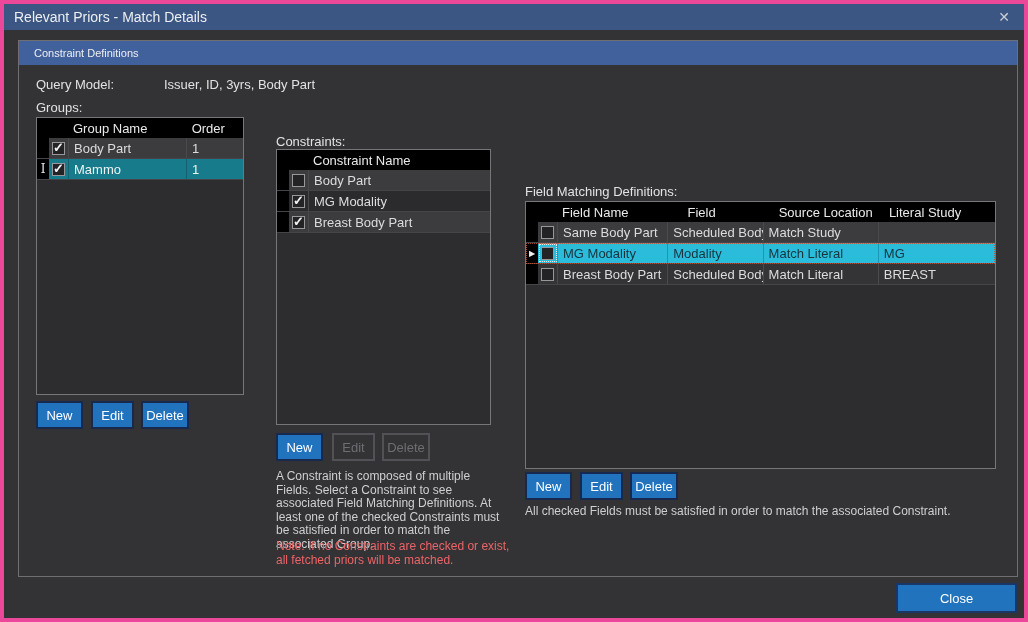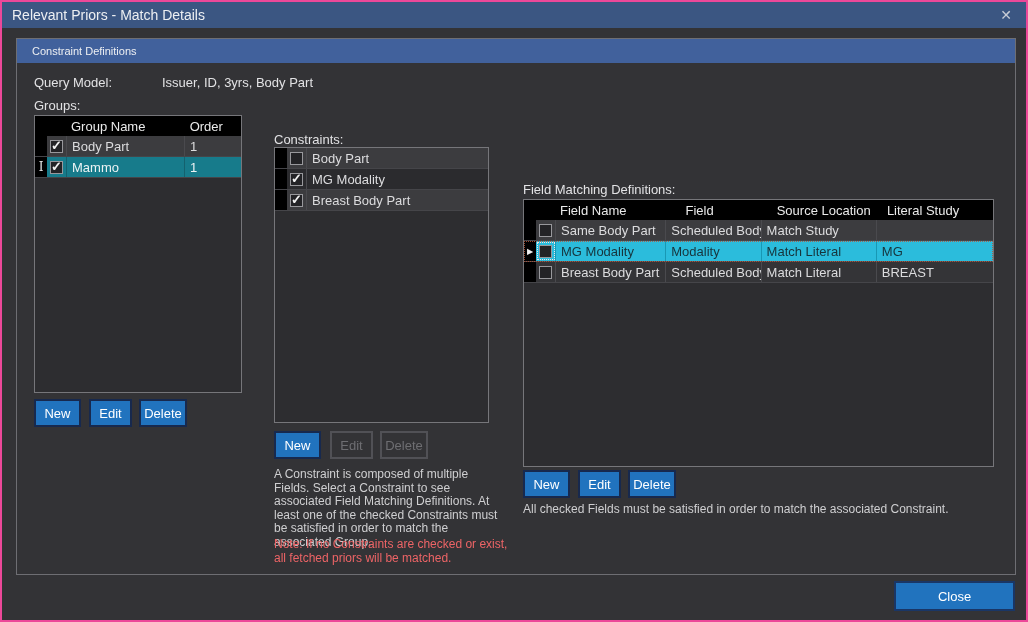--- a/index.html
+++ b/index.html
@@ -1,17 +1,17 @@
 <!DOCTYPE html>
 <html><head>
 <meta charset="utf-8">
 <style>
   html,body{margin:0;padding:0;background:#1b1b1d;font-family:"Liberation Sans",sans-serif;}
   .window{position:relative;width:1028px;height:622px;box-sizing:border-box;
-    background:#333336;border:2px solid #ec4899;overflow:hidden;}
+    background:#333336;border:4px solid #ec4899;overflow:hidden;}
   .titlebar{position:absolute;left:0;top:0;right:0;height:26px;background:#3B5682;
     display:flex;align-items:center;color:#EDEFF2;font-size:14px;}
   .titlebar .title{padding-left:10px;}
   .titlebar .close-x{position:absolute;right:10px;top:3px;width:20px;height:20px;
     color:#C9CDD6;font-size:14px;display:flex;align-items:center;justify-content:center;cursor:default;}
   .panel{position:absolute;left:14px;top:36px;width:1000px;height:537px;box-sizing:border-box;
     border:1px solid #6E6E73;background:#333336;}
   .panel-header{position:absolute;left:0;top:0;right:0;height:24px;background:#41619C;
     color:#EDEFF2;font-size:11px;display:flex;align-items:center;padding-left:15px;box-sizing:border-box;}
   .lbl{position:absolute;color:#E2E2E4;font-size:13px;white-space:nowrap;}
@@ -95,20 +95,25 @@
   </div>
 
   <button class="btn" style="left:32px;top:397px;width:47px;">New</button>
   <button class="btn" style="left:87px;top:397px;width:43px;">Edit</button>
   <button class="btn" style="left:137px;top:397px;width:48px;">Delete</button>
 
 
   <span class="lbl" style="left:272px;top:130px;">Constraints:</span>
 
   <div class="tbl" style="left:272px;top:145px;width:215px;height:276px;">
+    <div class="thead">
+      <span class="c-rowhdr"></span>
+      <span class="c-cb" style="border-right:none;"></span>
+      <span class="c-txt" style="flex:1;">Constraint Name</span>
+    </div>
     <div class="trow row-light">
       <span class="c-rowhdr"></span>
       <span class="c-cb">
           <span class="cb"></span>
         </span>
       <span class="c-txt" style="flex:1;">Body Part</span>
     </div>
     <div class="trow row-dark">
       <span class="c-rowhdr"></span>
       <span class="c-cb">

